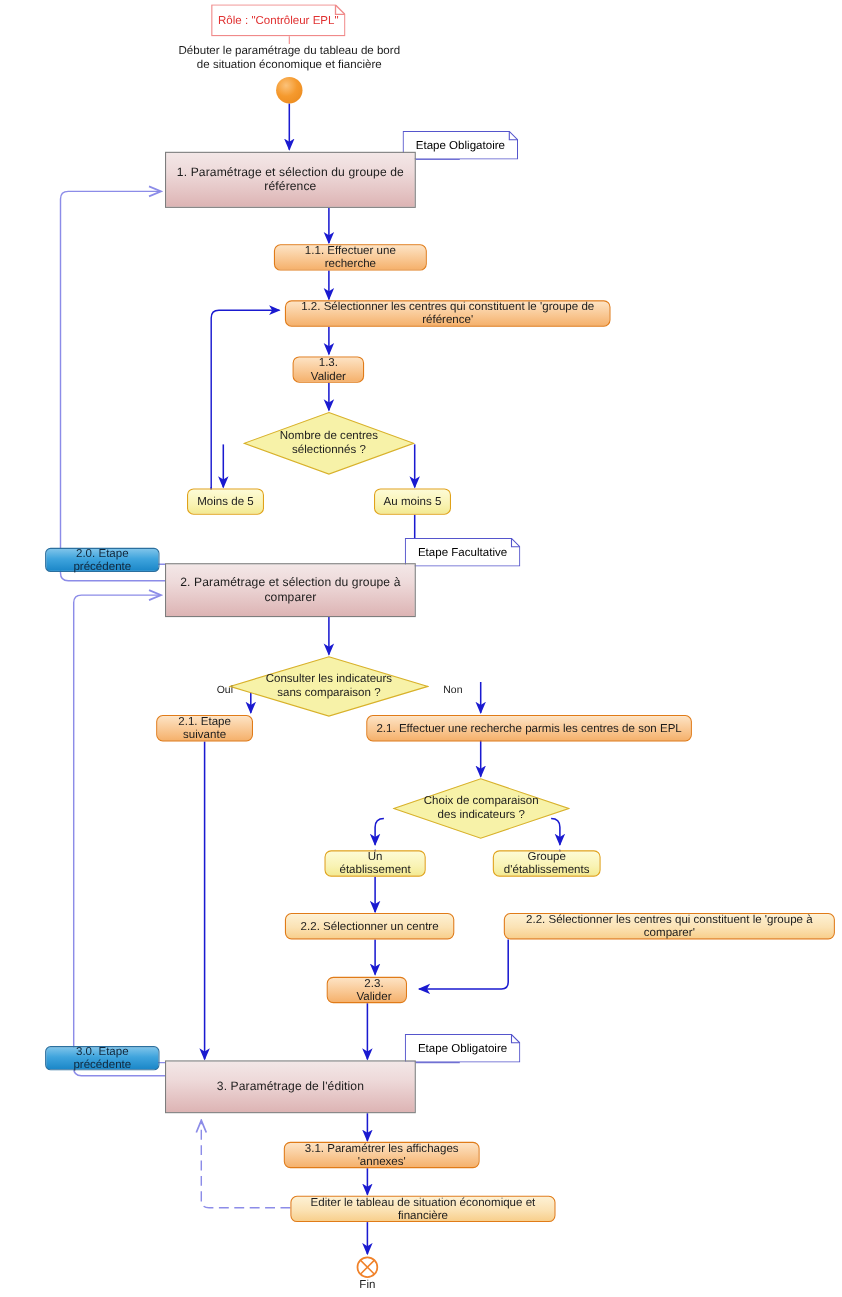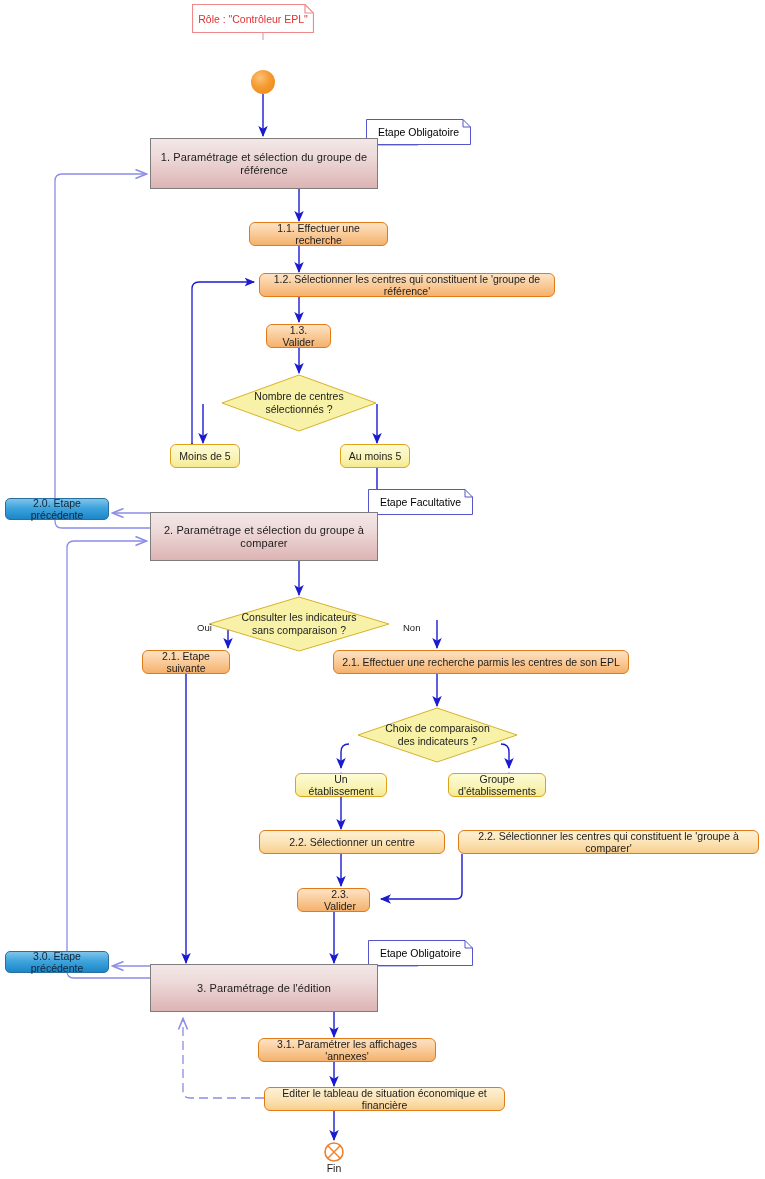--- a/index.html
+++ b/index.html
@@ -18,21 +18,21 @@
   .action{background:linear-gradient(180deg,#fdf1d4 0%,#fbe2b4 55%,#f8cf8c 100%);
           border:1px solid #e07b18;border-radius:6px;font-size:10.5px;padding:0 7px;}
   .action.deep{background:linear-gradient(180deg,#fde3c4 0%,#f9c894 55%,#f5b16c 100%);}
 
   
   .ybox{background:linear-gradient(180deg,#fdfbd6 0%,#f9f3b4 60%,#f3ea92 100%);
         border:1px solid #e0a21a;border-radius:6px;font-size:10.5px;padding:0 7px;}
 
   
   .blue{background:linear-gradient(180deg,#7fc4ea 0%,#3fa4dd 45%,#1b87c8 100%);
-        border:1px solid #2b6f9e;border-radius:5px;font-size:10.5px;color:#10263a;padding:0 8px;}
+        border:1px solid #2b6f9e;border-radius:5px;font-size:10.5px;color:#10263a;padding:0 8px;margin-left:36px;}
 
   
   .diamond{position:absolute;}
   .diamond .lbl{position:absolute;left:0;top:0;width:100%;height:100%;display:flex;
        align-items:center;justify-content:center;text-align:center;font-size:10.5px;color:#1c1c1c;line-height:1.2;}
 
   
   .note{position:absolute;box-sizing:border-box;font-size:10.5px;display:flex;align-items:center;
         justify-content:center;text-align:center;}
   .note .txt{position:relative;z-index:3;width:100%;padding:0 6px;box-sizing:border-box;}
@@ -171,20 +171,24 @@
   </div>
 
   <div class="note" style="left:368px;top:940px;width:105px;height:26px;">
     <svg width="105" height="26" style="position:absolute;left:0;top:0;">
       <path d="M0.5,0.5 L97,0.5 L104.5,8 L104.5,25.5 L0.5,25.5 Z" fill="#ffffff" stroke="#5555cc" stroke-width="1"></path>
       <path d="M97,0.5 L97,8 L104.5,8" fill="none" stroke="#5555cc" stroke-width="1"></path>
     </svg>
     <div class="txt">Etape Obligatoire</div>
   </div>
 
+  <div class="cap" style="left:143px;top:40px;width:240px;">
+    <div>Débuter le paramétrage du tableau de bord</div>
+    <div>de situation économique et fiancière</div>
+  </div>
   <div class="startdot" style="left:251px;top:70px;width:24px;height:24px;"></div>
 
   <div class="node phase" style="left:150px;top:138px;width:228px;height:51px;">
     <span>1.  Paramétrage et sélection du groupe de référence</span>
   </div>
 
   <div class="node phase" style="left:150px;top:512px;width:228px;height:49px;">
     <span>2.  Paramétrage et sélection du groupe à comparer</span>
   </div>
 
@@ -205,21 +209,21 @@
   </div>
 
   <div class="node action deep" style="left:142px;top:650px;width:88px;height:24px;">
     <span>2.1. Etape suivante</span>
   </div>
 
   <div class="node action deep" style="left:333px;top:650px;width:296px;height:24px;">
     <span>2.1. Effectuer une recherche parmis les centres de son EPL</span>
   </div>
 
-  <div class="node action" style="left:259px;top:830px;width:186px;height:24px;justify-content:center;">
+  <div class="node action" style="left:259px;top:830px;width:154px;height:24px;justify-content:center;">
     <span>2.2. Sélectionner un centre</span>
   </div>
 
   <div class="node action" style="left:458px;top:830px;width:301px;height:24px;">
     <span>2.2. Sélectionner les centres qui constituent le 'groupe à comparer'</span>
   </div>
 
   <div class="node action deep" style="left:297px;top:888px;width:73px;height:24px;padding-left:20px;">
     <span>2.3. Valider</span>
   </div>

